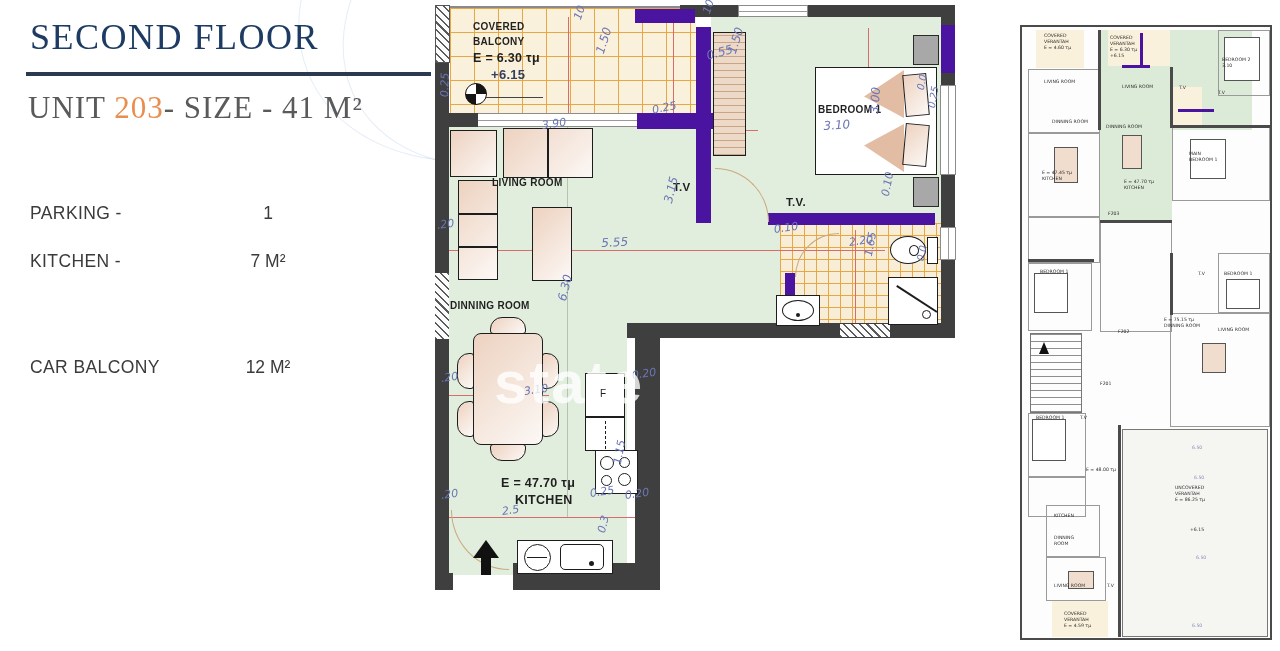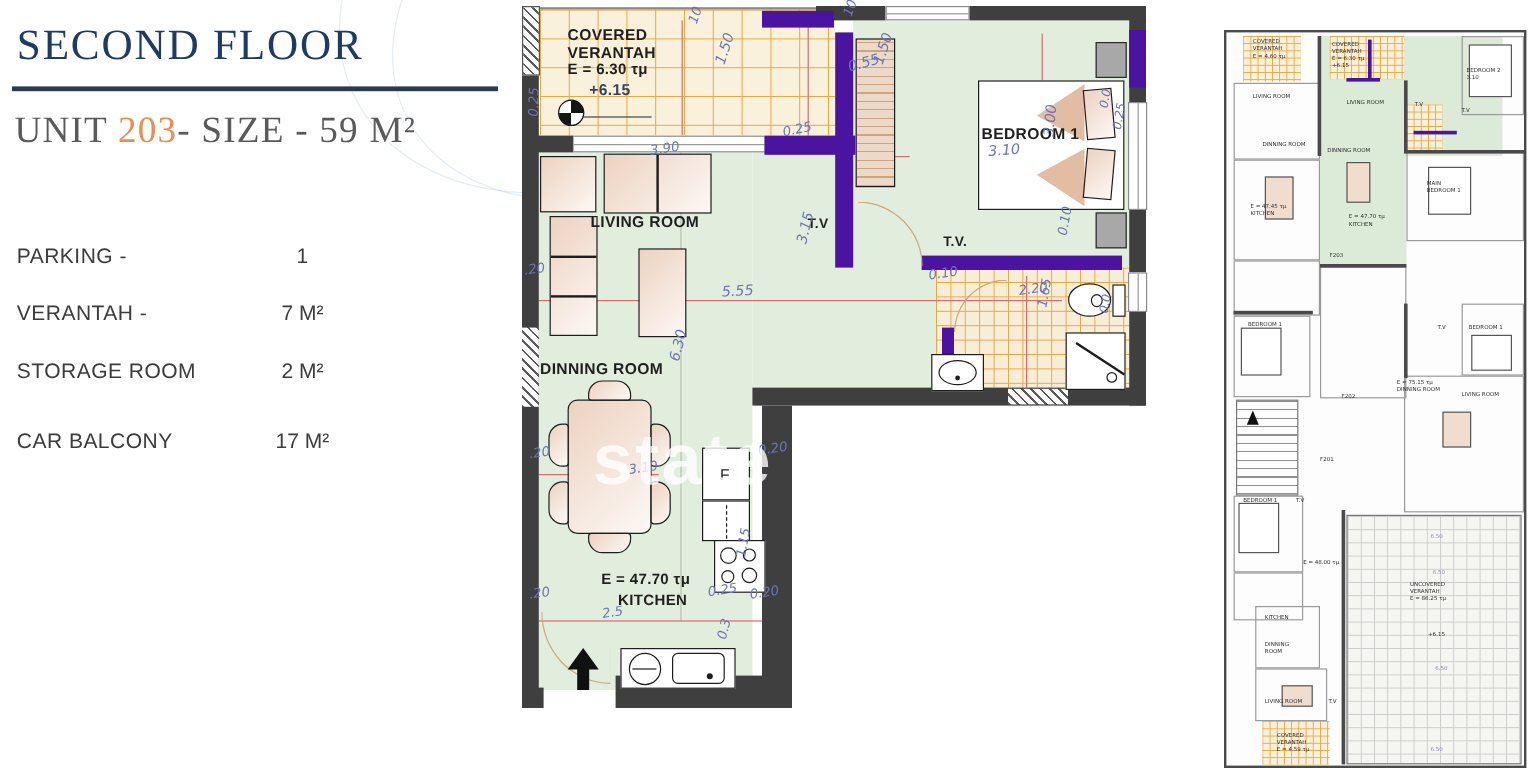--- a/index.html
+++ b/index.html
@@ -1,21 +1,21 @@
 <!DOCTYPE html>
 <html><head>
 <meta charset="utf-8">
 <style>
   html,body{margin:0;padding:0;background:#fff;width:1280px;height:651px;overflow:hidden;
     font-family:"Liberation Sans",sans-serif;}
   .abs{position:absolute;}
   #stage{position:relative;width:1280px;height:651px;background:#fff;}
 
   
-  #panel{left:0;top:0;width:430px;height:651px;}
+  #panel{left:16px;top:0;width:430px;height:651px;}
   .title{font-family:"Liberation Serif",serif;font-size:36px;font-weight:500;color:#1d3b63;letter-spacing:1.5px;}
   .divider{background:#2b3a4e;height:3.5px;}
   .unitline{font-family:"Liberation Serif",serif;font-size:31px;color:#5a5a5a;letter-spacing:1px;white-space:nowrap;}
   .unitline .num{color:#e98e4e;}
   .specrow{height:26px;width:300px;}
   .speclab{font-size:17.5px;color:#3b3b3b;letter-spacing:.4px;}
   .specval{left:198px;top:0;width:80px;text-align:center;font-size:17.5px;color:#3b3b3b;}
   .green{color:#8a9a56 !important;}
   .swoosh{border:1.5px solid rgba(130,175,215,.22);border-radius:50%;}
 
@@ -34,21 +34,21 @@
   .fu{border:1.5px solid #1d1d1d;background:linear-gradient(135deg,#edd2c0,#fcf8f5);box-sizing:border-box;}
   .wh{border:1.5px solid #1d1d1d;background:#fff;box-sizing:border-box;}
   .gray{border:1.5px solid #2a2a2a;background:#a8a8a8;box-sizing:border-box;}
   .rail{background:#fff;border-top:1px solid #8c8c8c;border-bottom:1px solid #8c8c8c;box-sizing:border-box;
         background-image:linear-gradient(#9a9a9a,#9a9a9a);background-size:100% 1px;background-position:center;background-repeat:no-repeat;}
   .rl{background:#d96b6b;}
   .gl{background:#b8c2b0;}
   .arc{border:1.4px solid #c9a97e;box-sizing:border-box;}
   .dim{position:absolute;font-style:italic;font-size:11px;font-family:"DejaVu Sans",sans-serif;
        color:#6b76b5;white-space:nowrap;transform-origin:left top;}
-  .rlab{position:absolute;font-weight:bold;font-size:13px;color:#1f1f1f;letter-spacing:.3px;white-space:nowrap;}
+  .rlab{position:absolute;font-weight:bold;font-size:10px;color:#1f1f1f;letter-spacing:.3px;white-space:nowrap;}
   .stripeV{background:#ecd9c8;background-image:repeating-linear-gradient(0deg,#c9a584 0 1px,transparent 1px 7px);
        border:1.5px solid #1d1d1d;box-sizing:border-box;}
   .circle{border:1.5px solid #1d1d1d;border-radius:50%;box-sizing:border-box;background:#fff;}
   .tri{width:0;height:0;}
 
   
   .wm{font-weight:bold;color:rgba(255,255,255,.78);letter-spacing:2px;pointer-events:none;z-index:60;white-space:nowrap;}
 
   
   #mini{left:1020px;top:25px;width:252px;height:615px;border:2.5px solid #4a4a4a;background:#fdfdfd;box-sizing:border-box;}
@@ -72,38 +72,34 @@
 <div id="stage">
 
   <div id="panel" class="abs">
     <div class="abs" style="left:235px;top:-30px;width:220px;height:260px;overflow:hidden;">
       <div class="abs swoosh" style="left:40px;top:-140px;width:420px;height:320px;transform:rotate(-24deg);"></div>
       <div class="abs swoosh" style="left:80px;top:-120px;width:420px;height:300px;transform:rotate(-28deg);"></div>
     </div>
     <div class="abs title" style="left:14px;top:16px;">SECOND FLOOR</div>
     <div class="abs divider" style="left:10px;top:72px;width:405px;"></div>
     <div class="abs unitline" style="left:12px;top:90px;">
-      <span>UNIT </span><span class="num">203</span><span>- SIZE - 59 M²</span>
+      <span>UNIT </span><span class="num">203</span><span>- SIZE - 41 M²</span>
     </div>
 
     <div class="abs specrow" style="left:14px;top:203px;">
       <span class="speclab">PARKING -</span>
       <span class="abs specval">1</span>
     </div>
     <div class="abs specrow" style="left:14px;top:251px;">
-      <span class="speclab">VERANTAH -</span>
+      <span class="speclab">KITCHEN -</span>
       <span class="abs specval">7 M²</span>
-    </div>
-    <div class="abs specrow" style="left:14px;top:299px;">
-      <span class="speclab">STORAGE ROOM</span>
-      <span class="abs specval">2 M²</span>
     </div>
     <div class="abs specrow" style="left:14px;top:357px;">
       <span class="speclab">CAR BALCONY</span>
-      <span class="abs specval">17 M²</span>
+      <span class="abs specval">12 M²</span>
     </div>
   </div>
 
   <div id="plan" class="abs">
 
     <div class="abs ver" style="left:15px;top:3px;width:246px;height:105px;"></div>
     <div class="abs grn" style="left:276px;top:12px;width:230px;height:198px;"></div>
     <div class="abs grn" style="left:192px;top:115px;width:314px;height:203px;"></div>
     <div class="abs grn" style="left:14px;top:108px;width:178px;height:462px;"></div>
     <div class="abs tile" style="left:345px;top:218px;width:161px;height:100px;"></div>
@@ -222,21 +218,21 @@
     <div class="abs" style="left:38px;top:535px;">
       <div class="tri abs" style="left:0;top:0;border-left:13px solid transparent;border-right:13px solid transparent;border-bottom:18px solid #111;"></div>
       <div class="abs" style="left:8px;top:17px;width:10px;height:18px;background:#111;"></div>
     </div>
 
     <div class="abs" style="left:30px;top:78px;width:20px;height:20px;border-radius:50%;border:1px solid #111;
          background:conic-gradient(#151515 0 25%,#fff 0 50%,#151515 0 75%,#fff 0);"></div>
     <div class="abs" style="left:50px;top:92px;width:58px;height:1px;background:#444;"></div>
 
     <span class="rlab" style="left:38px;top:16px;">COVERED</span>
-    <span class="rlab" style="left:38px;top:31px;">VERANTAH</span>
+    <span class="rlab" style="left:38px;top:31px;">BALCONY</span>
     <span class="rlab" style="left:38px;top:46px;font-size:12.5px;">E = 6.30 τμ</span>
     <span class="rlab" style="left:56px;top:62px;font-size:13px;color:#33415e;">+6.15</span>
     <span class="rlab" style="left:57px;top:172px;">LIVING ROOM</span>
     <span class="rlab" style="left:15px;top:295px;">DINNING ROOM</span>
     <span class="rlab" style="left:383px;top:99px;">BEDROOM 1</span>
     <span class="rlab" style="left:238px;top:176px;font-size:11.5px;">T.V</span>
     <span class="rlab" style="left:351px;top:191px;font-size:11.5px;">T.V.</span>
     <span class="rlab" style="left:66px;top:471px;font-size:12.5px;">E = 47.70 τμ</span>
     <span class="rlab" style="left:80px;top:488px;font-size:12.5px;">KITCHEN</span>
 

